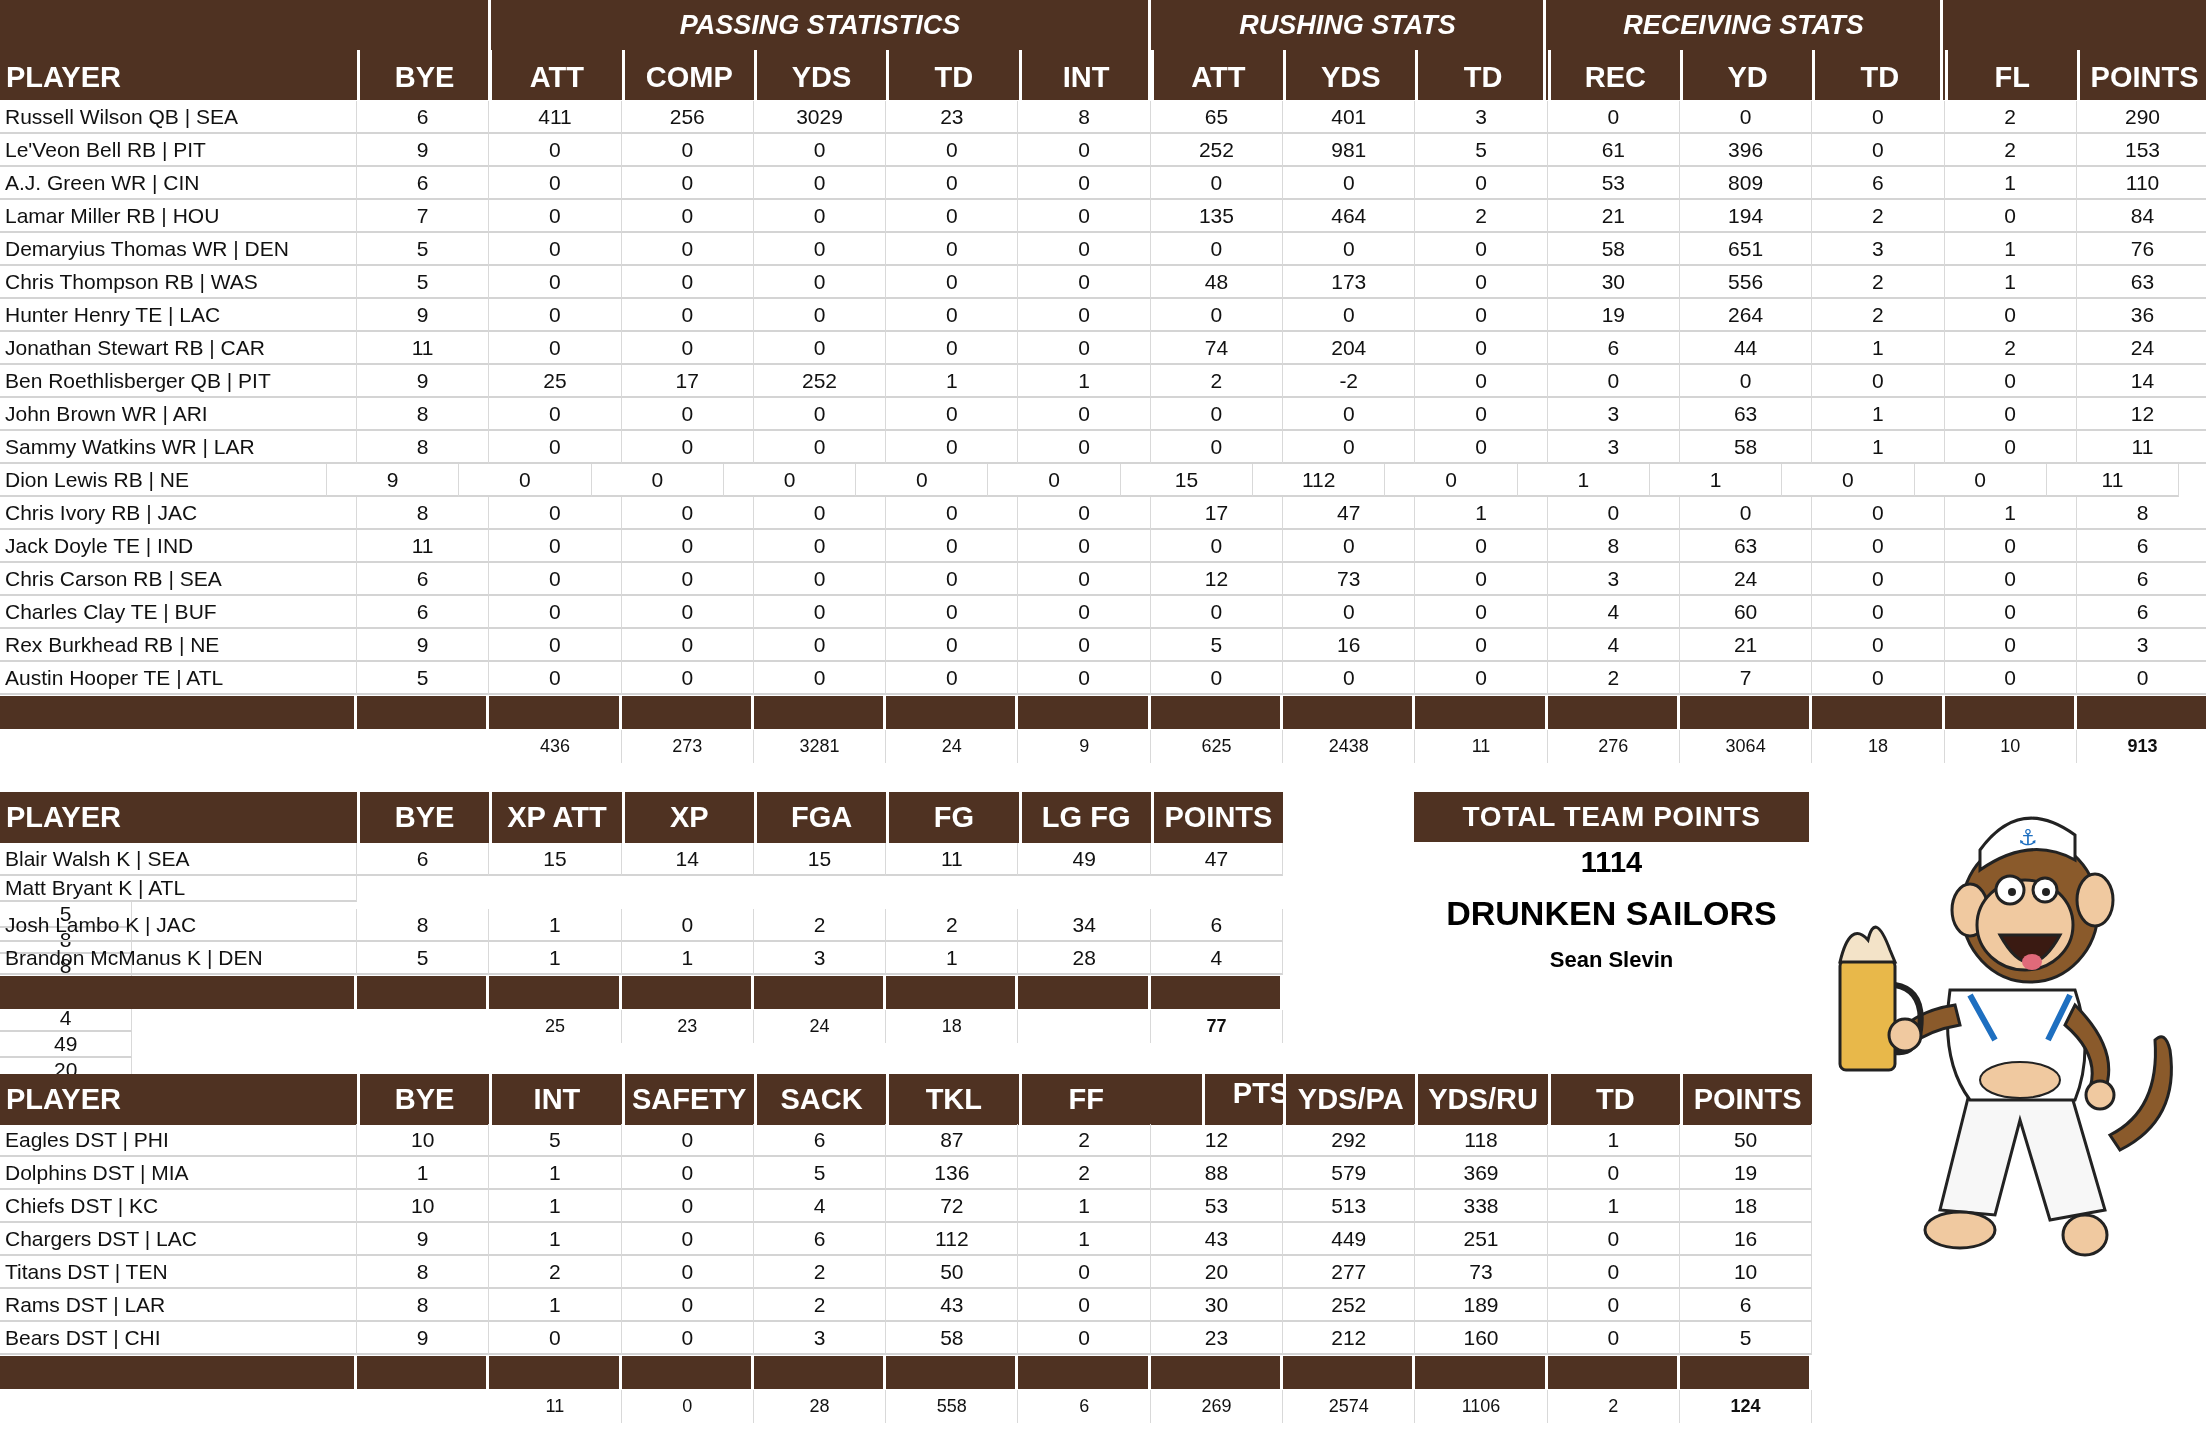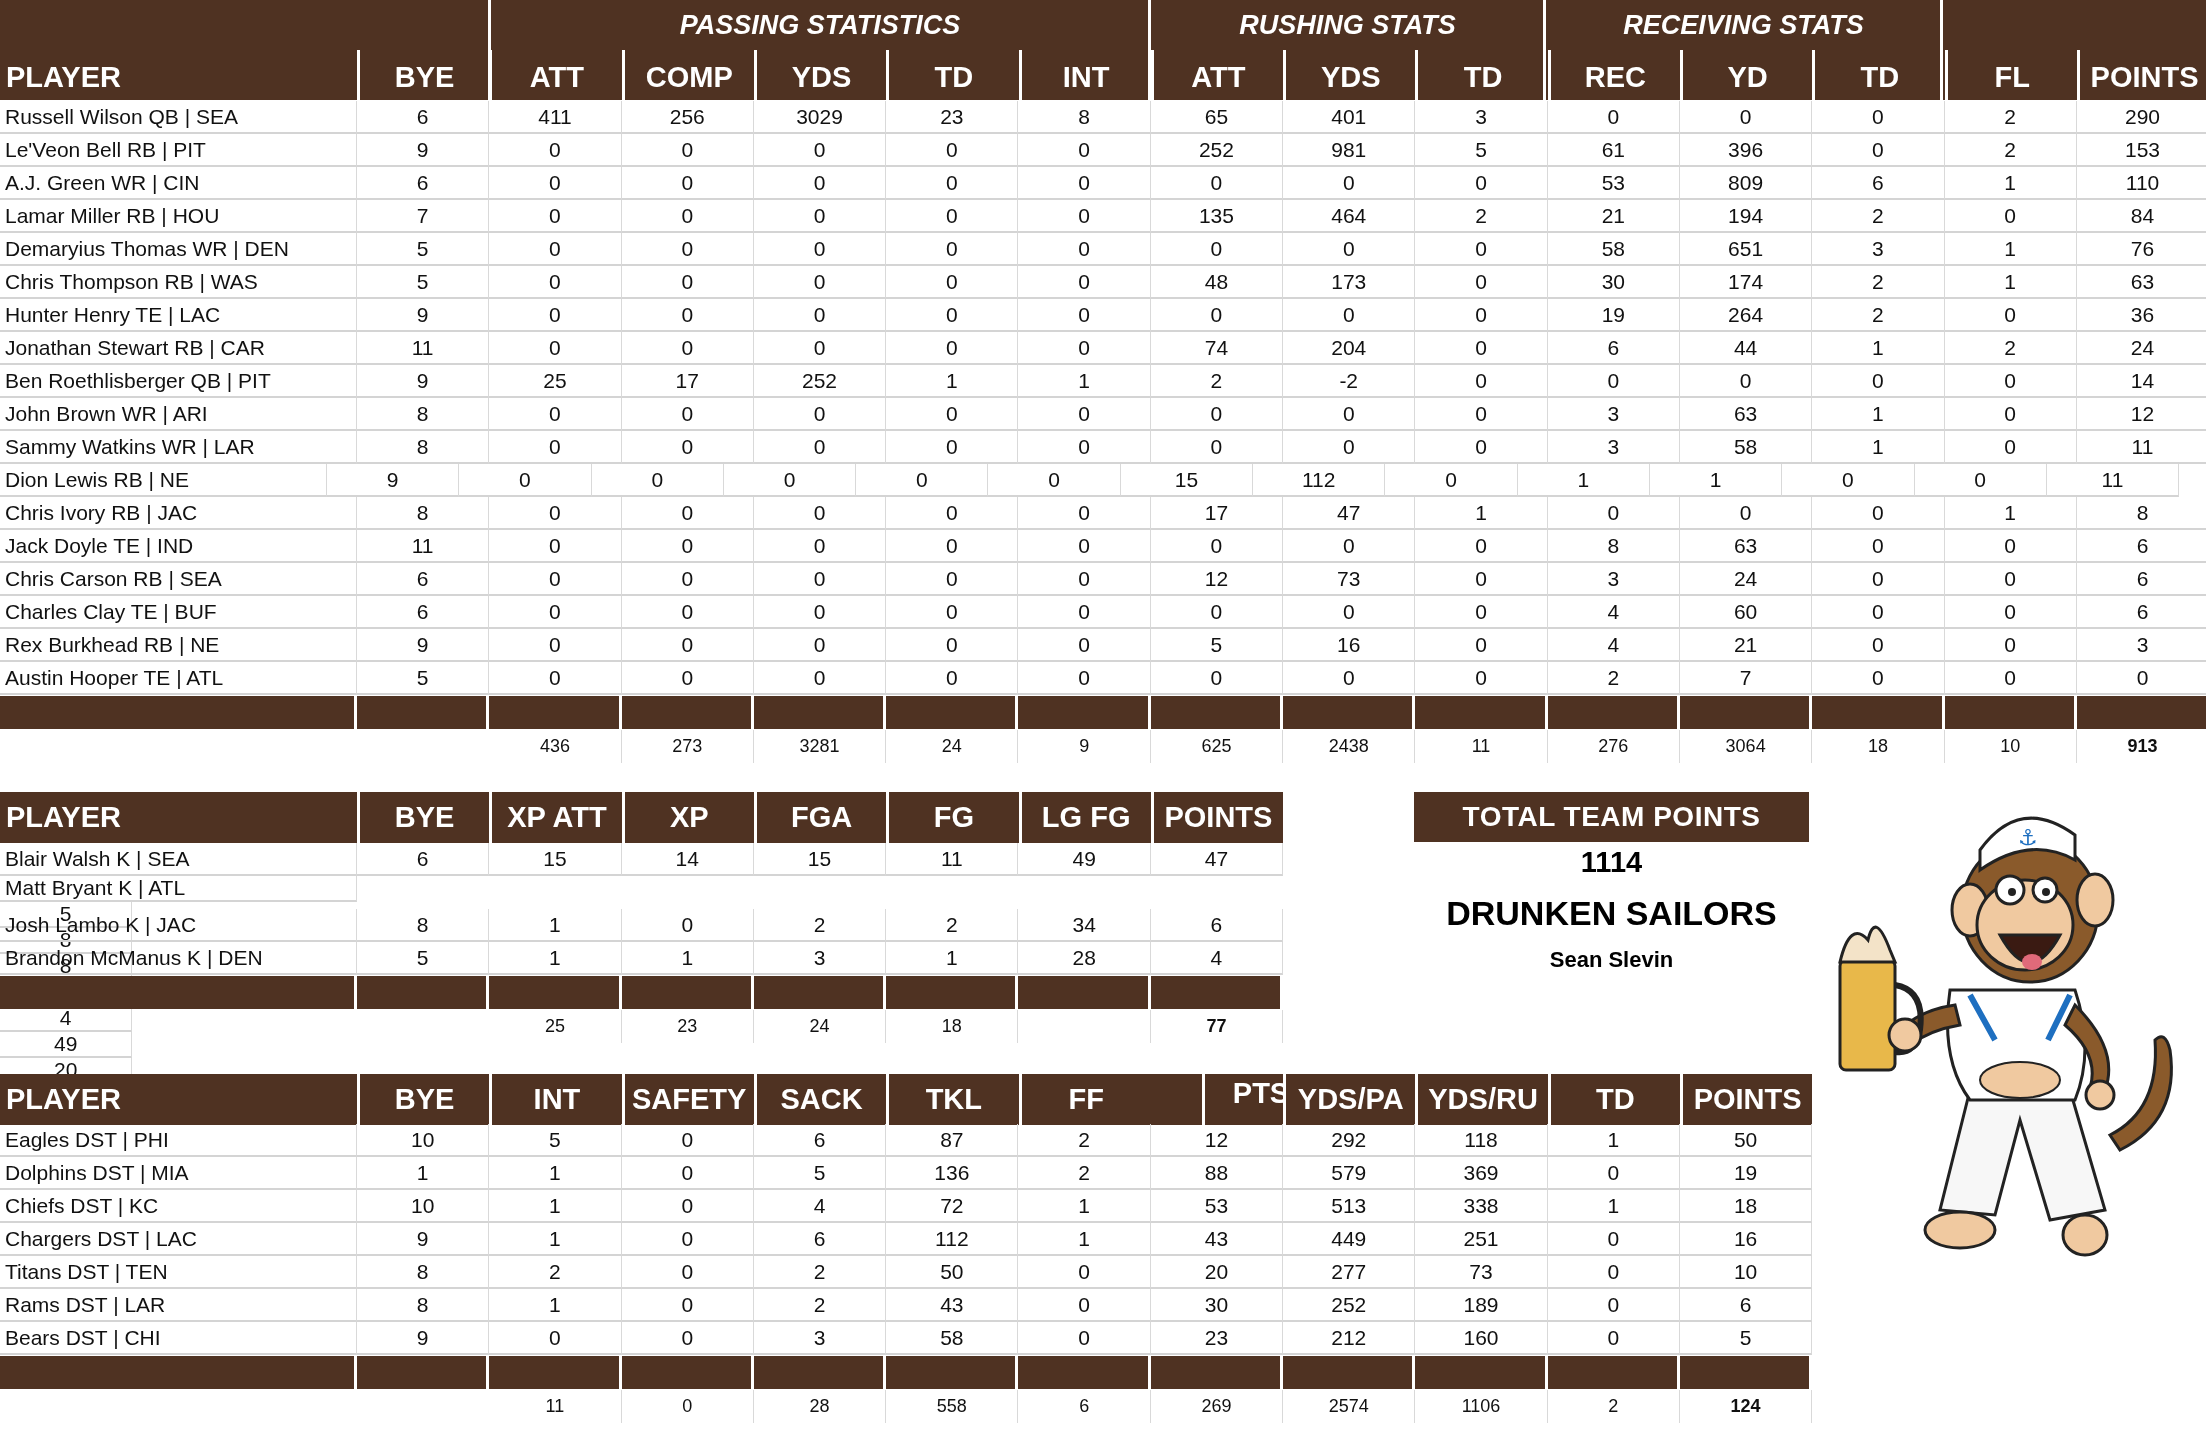--- a/index.html
+++ b/index.html
@@ -146,21 +146,21 @@
       <div class="cell" style="width: 132.3px;">5</div>
       <div class="cell" style="width: 132.3px;">0</div>
       <div class="cell" style="width: 132.3px;">0</div>
       <div class="cell" style="width: 132.3px;">0</div>
       <div class="cell" style="width: 132.3px;">0</div>
       <div class="cell" style="width: 132.3px;">0</div>
       <div class="cell" style="width: 132.3px;">48</div>
       <div class="cell" style="width: 132.3px;">173</div>
       <div class="cell" style="width: 132.3px;">0</div>
       <div class="cell" style="width: 132.3px;">30</div>
-      <div class="cell" style="width: 132.3px;">174</div>
+      <div class="cell" style="width: 132.3px;">556</div>
       <div class="cell" style="width: 132.3px;">2</div>
       <div class="cell" style="width: 132.3px;">1</div>
       <div class="cell" style="width: 132.3px;">63</div>
     </div>
     <div class="row" style="top: 299px;">
       <div class="cell name" style="width: 357px;">Hunter Henry TE | LAC</div>
       <div class="cell" style="width: 132.3px;">9</div>
       <div class="cell" style="width: 132.3px;">0</div>
       <div class="cell" style="width: 132.3px;">0</div>
       <div class="cell" style="width: 132.3px;">0</div>

